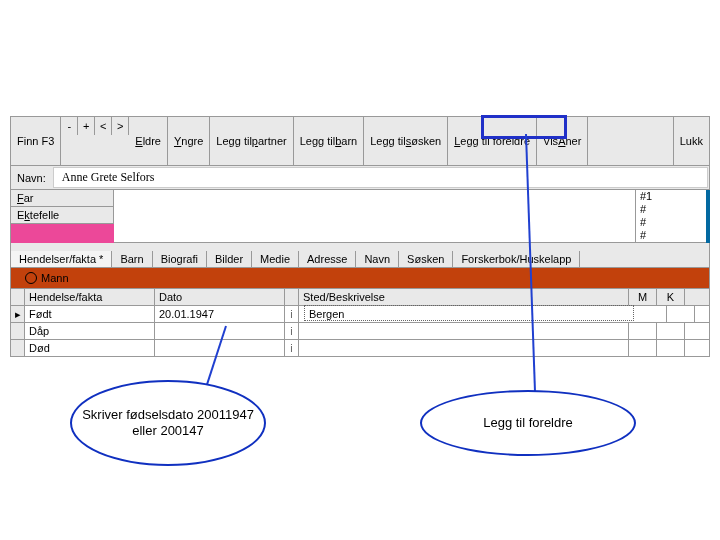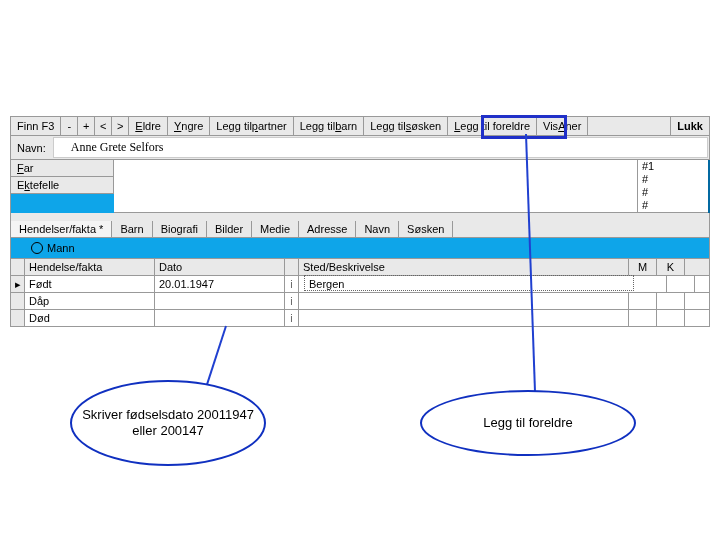--- a/index.html
+++ b/index.html
@@ -1,36 +1,36 @@
 <!DOCTYPE html>
 <html><head>
 <meta charset="utf-8">
 <style>
   html,body{margin:0;padding:0;font-family:Tahoma,Arial,sans-serif;font-size:11px;background:#fff;color:#000}
   .wrap{position:relative;width:720px;height:540px;background:#fff}
   .app{position:absolute;left:10px;top:116px;width:700px}
   .toolbar{display:flex;border:1px solid #999;border-right:none;background:#e9e9e9}
-  .tbtn{border-right:1px solid #999;padding:2px 6px;white-space:nowrap;background:#e9e9e9;cursor:pointer;display:flex;align-items:center;height:14px}
+  .tbtn{border-right:1px solid #999;padding:17px 6px;white-space:nowrap;background:#e9e9e9;cursor:pointer;display:flex;align-items:center;height:14px}
   .tbtn u{text-decoration:underline}
   .tbtn.sq{padding:2px 0;width:16px;justify-content:center}
   .tbtn.spacer{flex:1;cursor:default}
   .namebar{display:flex;align-items:center;border:1px solid #999;border-top:none;background:#e9e9e9}
   .namebar .lbl{padding:2px 6px;font-weight:normal}
-  .namebar .val{flex:1;padding:2px 17px;background:#fff;margin:1px;border:1px solid #ccc}
+  .namebar .val{flex:1;padding:2px 8px;background:#fff;margin:1px;border:1px solid #ccc}
   .namebar .val span{font-family:"Comic Sans MS",cursive;font-size:12px}
-  .row2{display:flex;border-left:1px solid #999;border-right:2px solid #0369a1;background:#0ea5e9}
+  .row2{display:flex;border-left:1px solid #999;border-right:4px solid #0369a1;background:#ec4899}
   .relcol{display:flex;flex-direction:column}
   .relbtn{width:90px;border-bottom:1px solid #999;border-right:1px solid #999;padding:2px 6px;background:#e9e9e9;cursor:pointer}
   .relbody{flex:1;background:#fff;border-bottom:1px solid #999;border-right:1px solid #999}
   .idcol{width:70px;background:#fff;display:flex;flex-direction:column;border-bottom:1px solid #999}
   .idline{padding:0 4px;line-height:13px}
   .tabs{display:flex;border:1px solid #999;border-top:none;background:#e9e9e9}
   .tab{border-right:1px solid #999;padding:2px 8px;cursor:pointer}
   .tab.active{background:#f4f4f4}
-  .genderbox{border:1px solid #999;border-top:none;background:#0ea5e9;padding:3px 20px}
+  .genderbox{border:1px solid #999;border-top:none;background:#c2410c;padding:3px 14px}
   .radioline{display:flex;align-items:center;gap:4px;height:14px}
   .radio{width:10px;height:10px;border:1px solid #000;border-radius:50%;display:inline-flex;align-items:center;justify-content:center}
   .radio.checked::after{content:"";width:4px;height:4px;border-radius:50%;background:#000}
   .genderbox .age{position:absolute;left:160px}
   .gridhead{display:flex;border:1px solid #999;border-top:none;background:#e9e9e9}
   .gh{border-right:1px solid #999;padding:2px 4px;box-sizing:border-box}
   .gh.h{width:14px}
   .gh.ev{width:130px}
   .gh.dt{width:130px}
   .gh.w{width:14px;text-align:center}
@@ -67,21 +67,21 @@
           <u>E</u>
           <span>ldre</span>
         </div>
     <div class="tbtn"><u>Y</u>ngre</div>
     <div class="tbtn">Legg til <u>p</u>artner</div>
     <div class="tbtn">Legg til <u>b</u>arn</div>
     <div class="tbtn">Legg til <u>s</u>øsken</div>
     <div class="tbtn"><u>L</u>egg til foreldre</div>
     <div class="tbtn">Vis <u>A</u>ner</div>
     <div class="tbtn spacer"></div>
-    <div class="tbtn" style="font-weight:bold">
+    <div class="tbtn" style="font-weight:normal">
           <span>Lukk</span>
         </div>
   </div>
 
   <div class="namebar">
     <div class="lbl">Navn:</div>
     <div class="val"><span>Anne Grete Selfors</span></div>
   </div>
 
   <div class="row2">
@@ -102,20 +102,21 @@
 
   <div class="tabs">
     <div class="tab active">Hendelser/fakta *</div>
     <div class="tab">Barn</div>
     <div class="tab">Biografi</div>
     <div class="tab">Bilder</div>
     <div class="tab">Medie</div>
     <div class="tab">Adresse</div>
     <div class="tab">Navn</div>
     <div class="tab">Søsken</div>
+    <div class="tab">Forskerbok/Huskelapp</div>
   </div>
 
   <div class="genderbox" style="position:relative">
     <div class="radioline">
           <span class="radio"></span>
           <span>Mann</span>
         </div>
   </div>
 
   <div class="gridhead">

